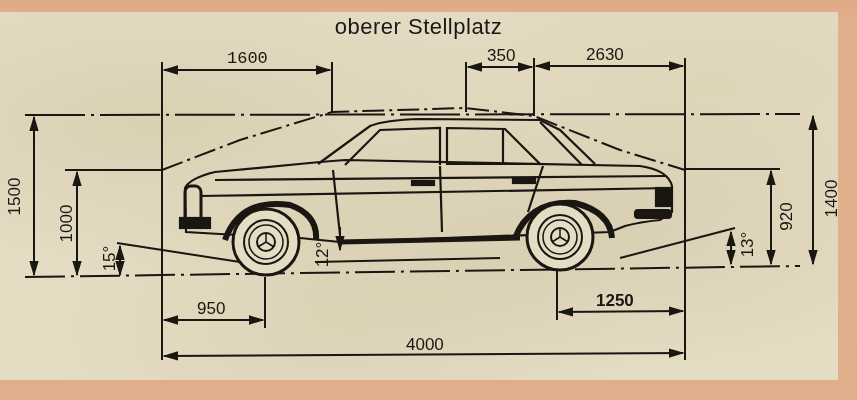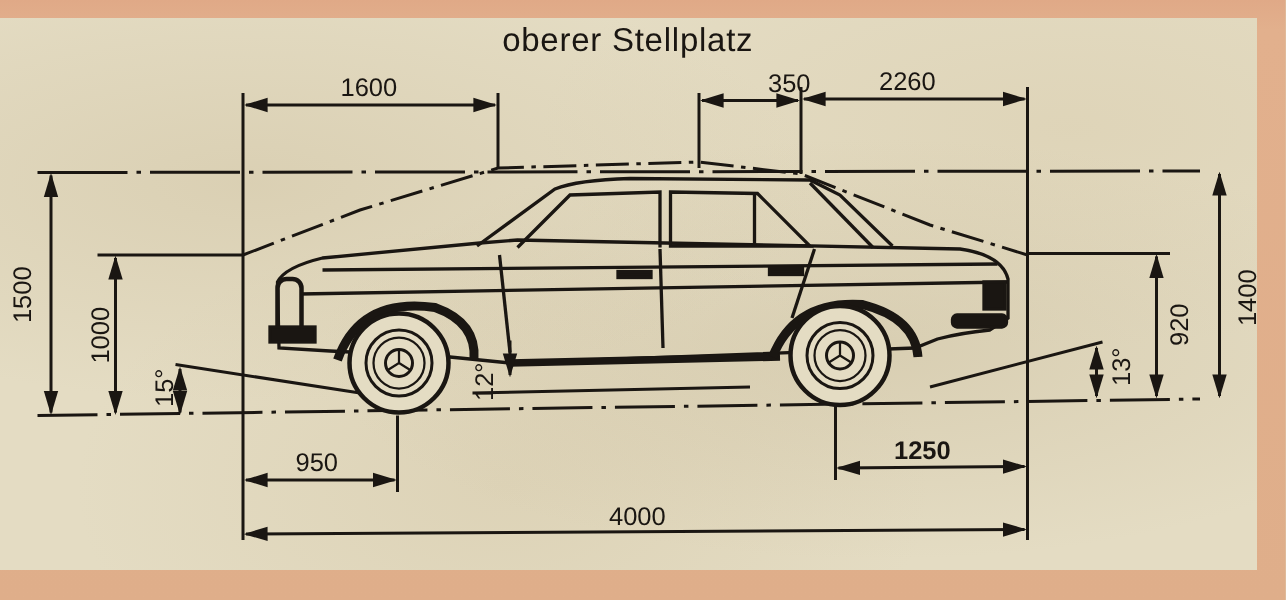--- a/index.html
+++ b/index.html
@@ -128,23 +128,23 @@
         <path d="M560,228 L560,237 M560,237 L552,242 M560,237 L568,242" stroke-width="1.5"></path>
       </g>
 
       <line x1="340" y1="227" x2="340" y2="250" marker-end="url(#arr)"></line>
       <line x1="315" y1="262" x2="500" y2="258"></line>
     </g>
   </svg>
 
   <div class="title"><span>oberer Stellplatz</span></div>
 
-  <div class="dim" style="left:227px; top:50px;">1600</div>
-  <div class="dim" style="left:512px; top:47px;">350</div>
-  <div class="dim" style="left:586px; top:46px;">2260</div>
+  <div class="dim" style="left:227px; top:50px;font-family:Liberation Mono, monospace;">1600</div>
+  <div class="dim" style="left:487px; top:47px;">350</div>
+  <div class="dim" style="left:586px; top:46px;">2630</div>
 
   <div class="dim vert" style="left:-4px; top:188px;">1500</div>
   <div class="dim vert" style="left:48px; top:215px;">1000</div>
   <div class="dim vert" style="left:97px; top:250px;">15°</div>
   <div class="dim vert" style="left:310px; top:246px;">12°</div>
   <div class="dim vert" style="left:735px; top:236px;">13°</div>
   <div class="dim vert" style="left:772px; top:208px;">920</div>
   <div class="dim vert" style="left:813px; top:190px;">1400</div>
 
   <div class="dim" style="left:197px; top:300px;">950</div>

